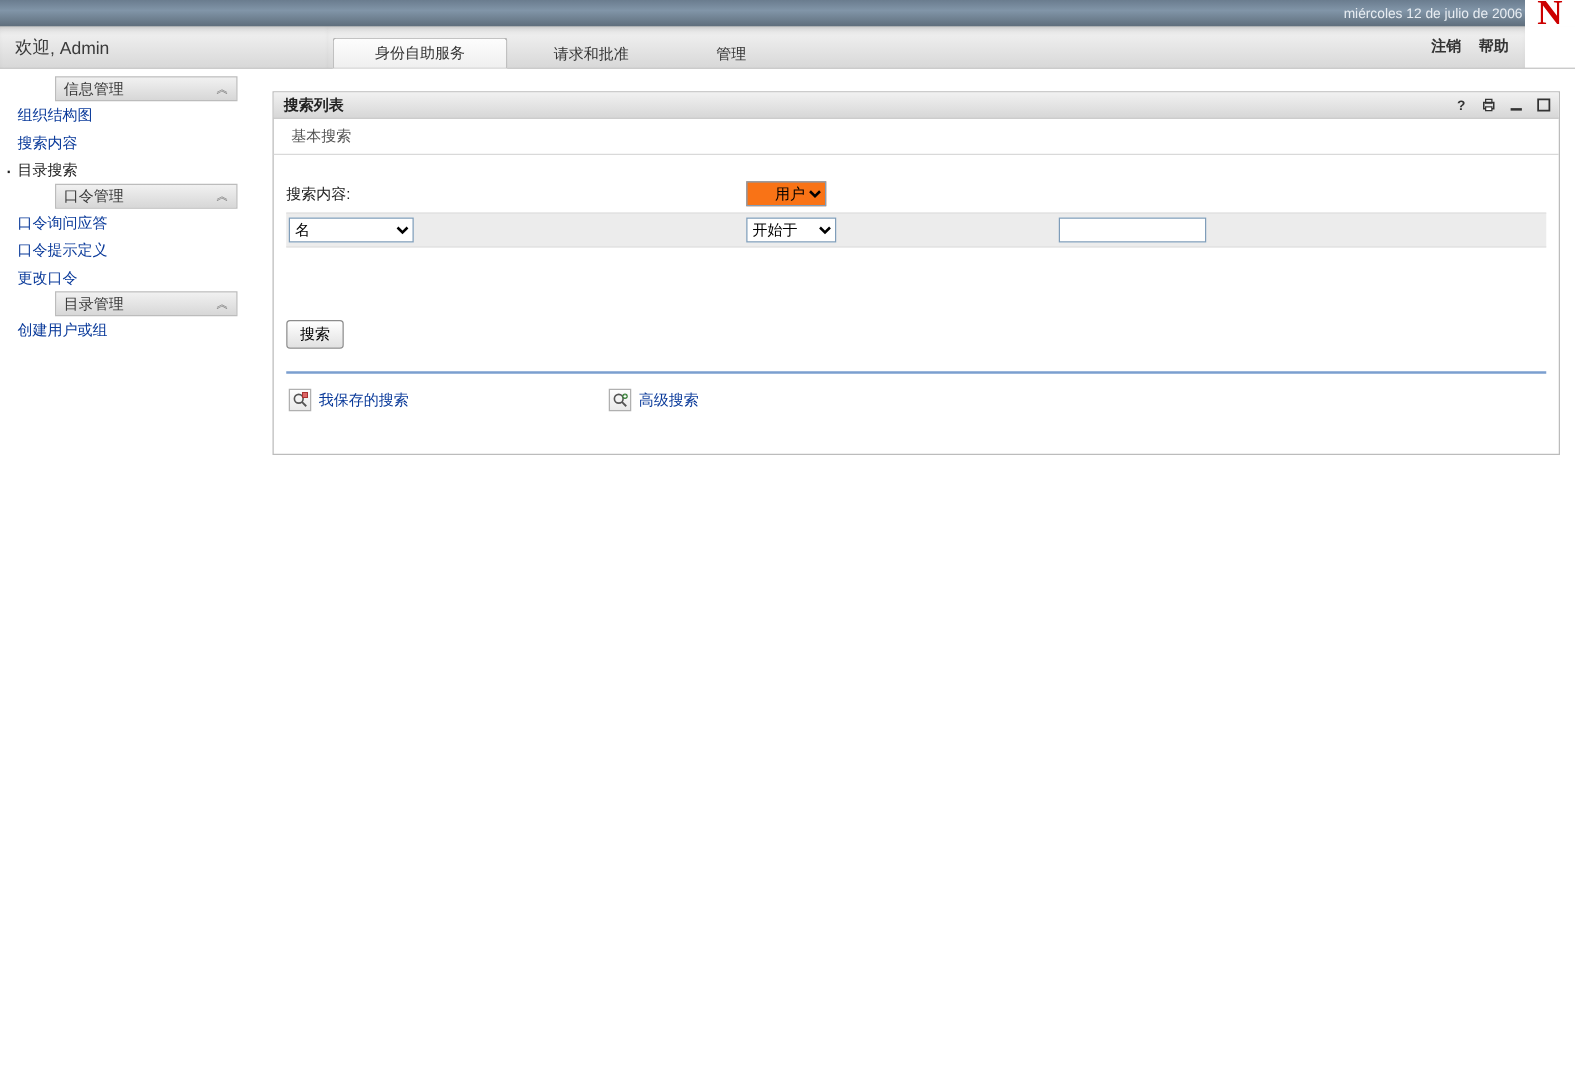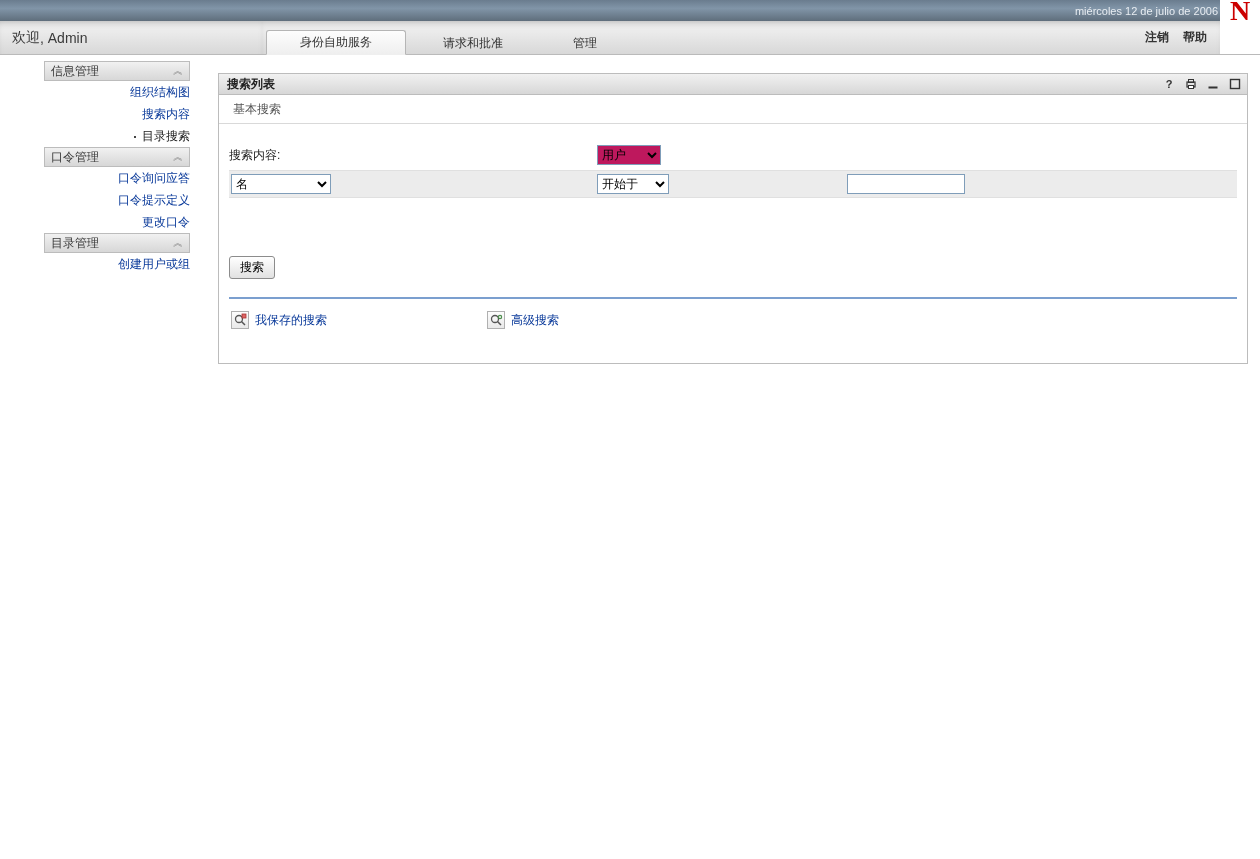--- a/index.html
+++ b/index.html
@@ -168,21 +168,20 @@
   }
   .side-item {
     display: flex;
     align-items: center;
     height: 22px;
     padding-left: 14px;
     color: #0a3a9a;
     font-size: 12px;
     cursor: pointer;
     border-bottom: 0;
-    justify-content: flex-end;
   }
   .side-item.selected {
     color: #222;
   }
   .side-item.selected::before {
     content: "·";
     font-size: 18px;
     line-height: 0;
     margin-left: -10px;
     margin-right: 4px;
@@ -248,21 +247,22 @@
     height: 30px;
   }
   .form-row .label-cell {
     flex: 0 0 368px;
     color: #222;
   }
   .form-row select {
     font-size: 12px;
     height: 20px;
     border: 1px solid #7f9db9;
-    background: #be185d;
+    background: #f97316;
+    text-align: right;
   }
   .criteria-label {
     margin-top: 4px;
     margin-bottom: 2px;
     color: #222;
   }
   .criteria-row {
     background: #ececec;
     border-top: 1px solid #e0e0e0;
     border-bottom: 1px solid #e0e0e0;

